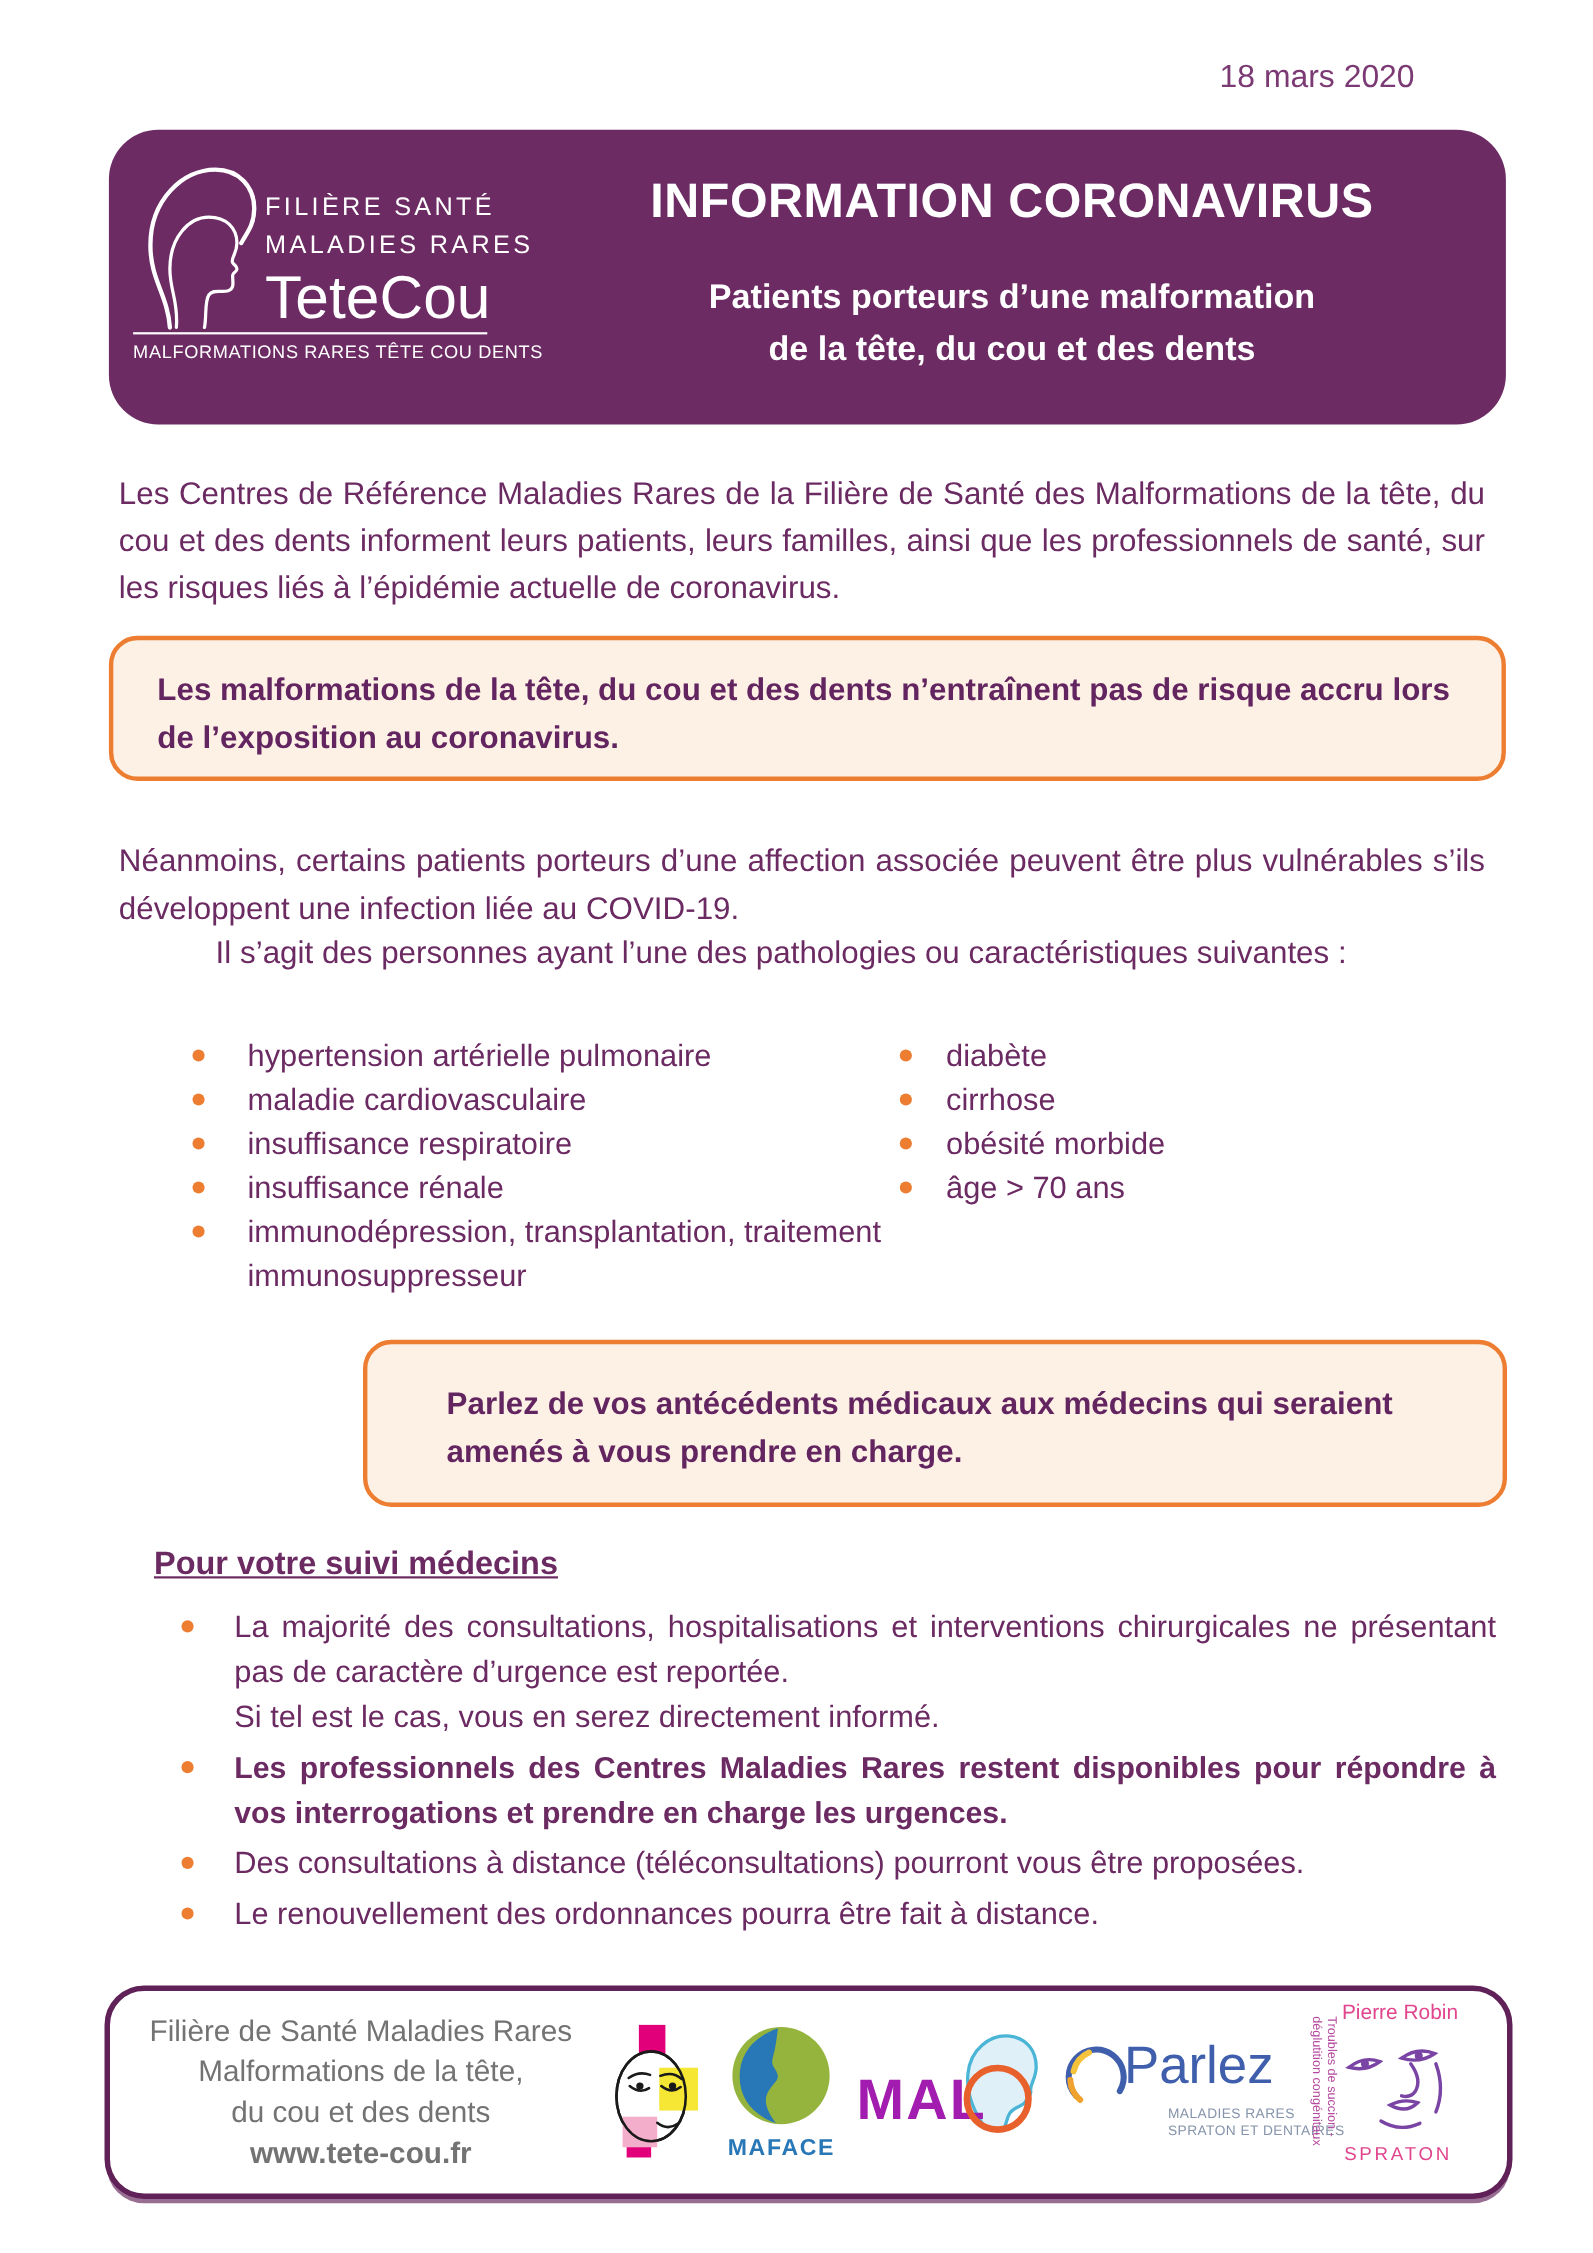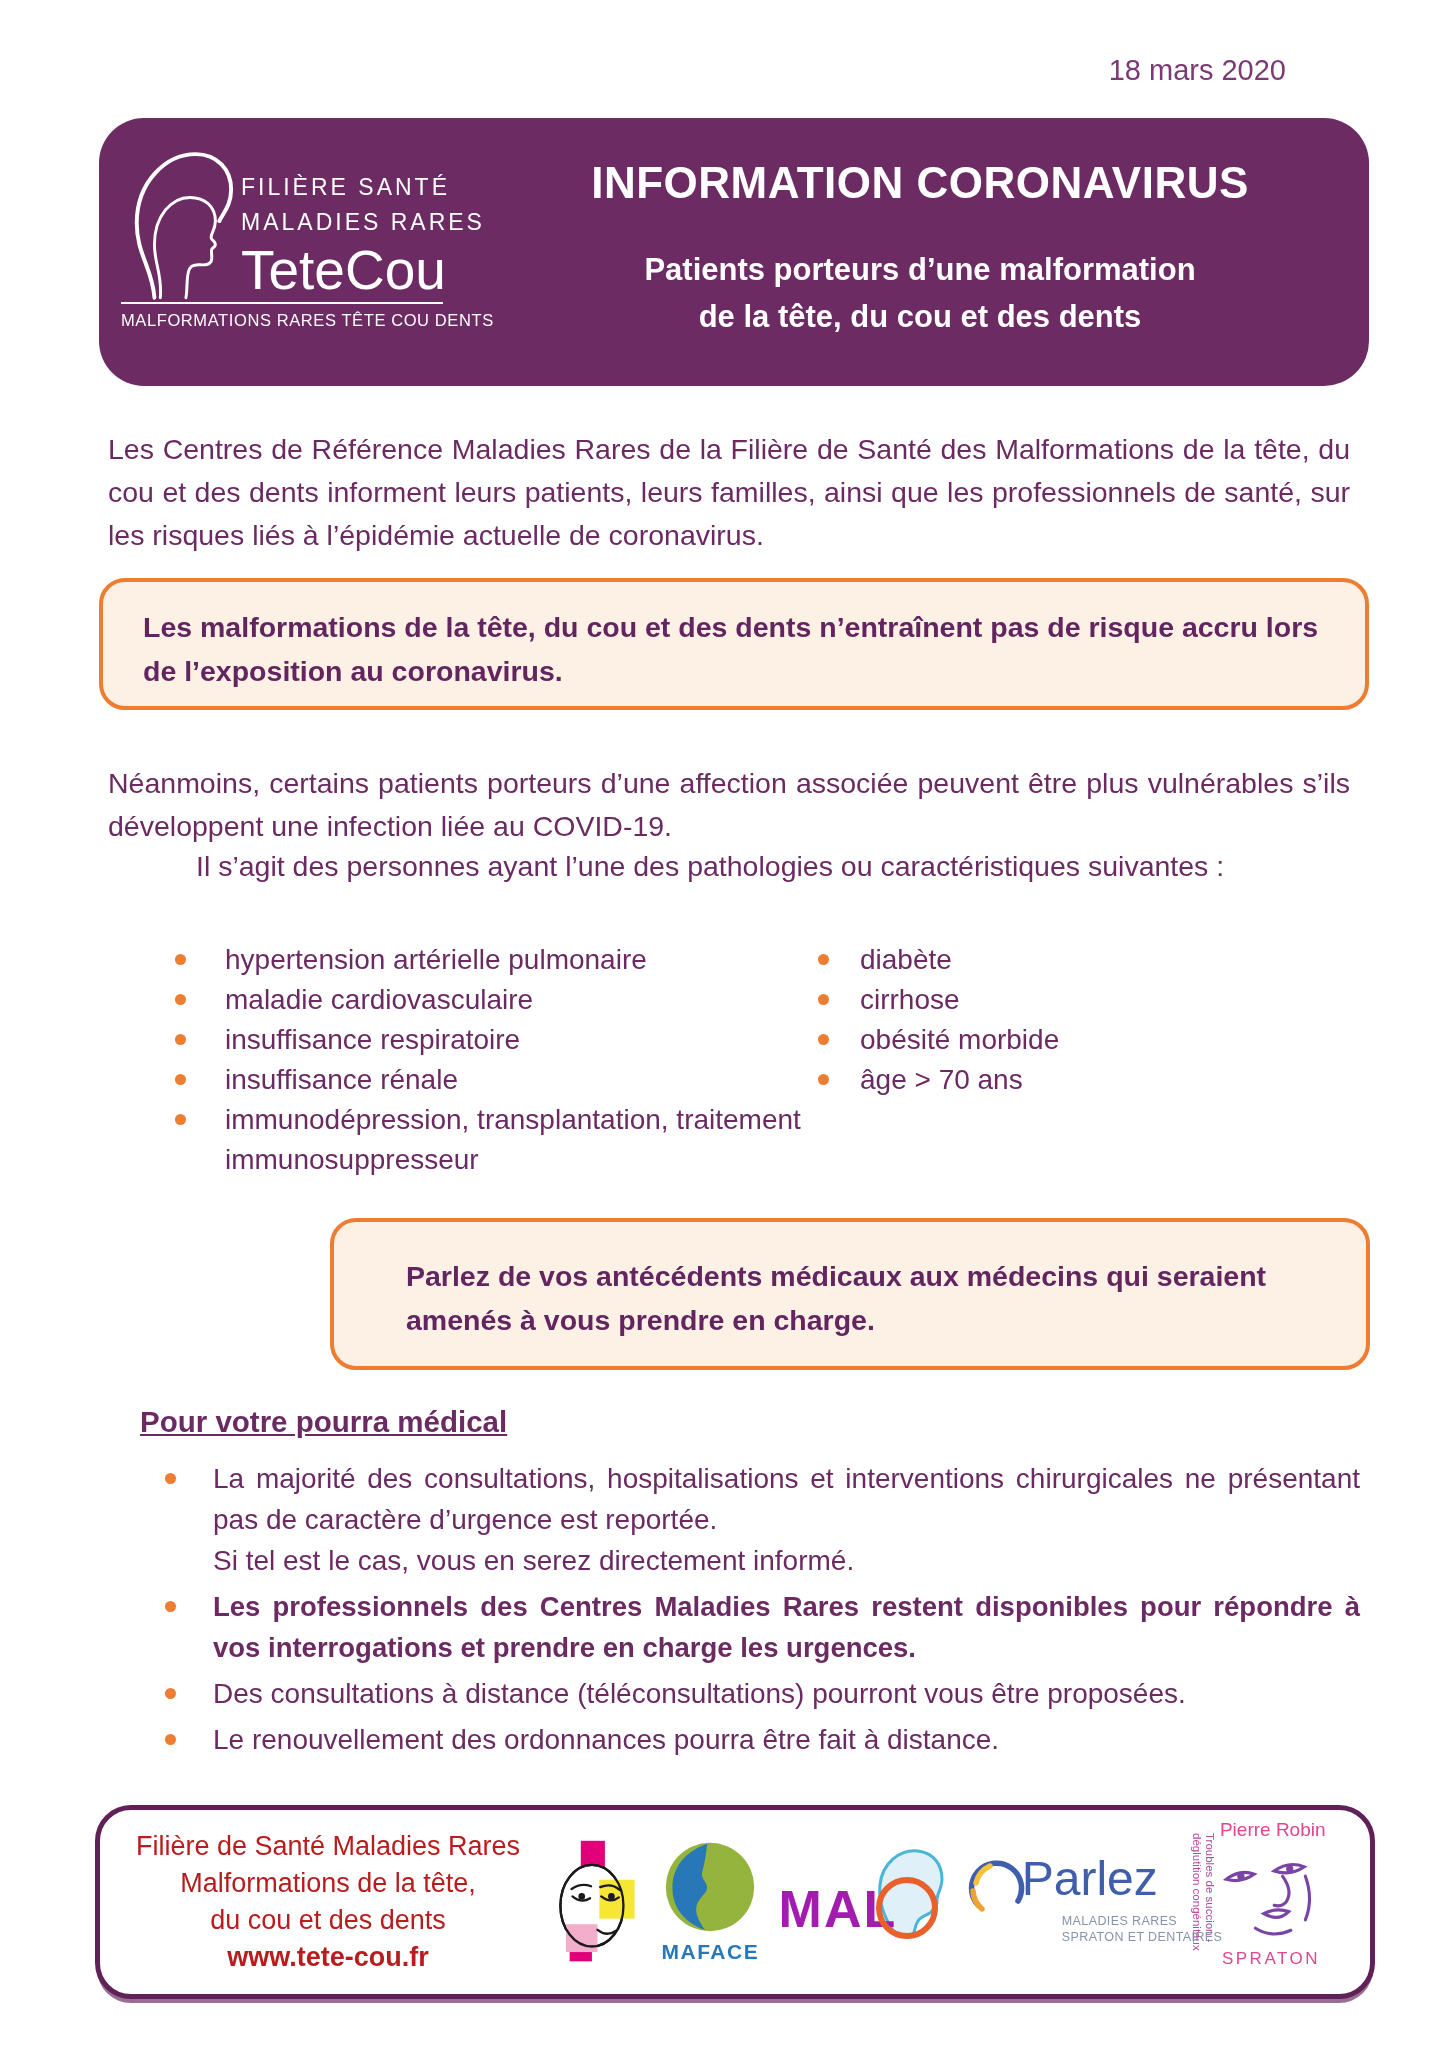--- a/index.html
+++ b/index.html
@@ -50,21 +50,21 @@
   .follow{position:absolute;top:1458px;left:165px;width:1195px;}
   .follow li{padding-left:48px;line-height:41px;margin-bottom:5px;text-align:justify;}
   .follow .dot{top:15px;}
   .follow li.bold{font-weight:700;font-size:27.5px;}
 
   
   .footer-box{position:absolute;top:1805px;left:95px;width:1280px;height:194px;background:#fff;
               border:5px solid #5f2157;border-radius:36px;box-sizing:border-box;
               box-shadow:0 6px 0 -2px rgba(95,33,87,.65);
               display:flex;align-items:center;justify-content:space-between;padding:0 28px;}
-  .footer-text{width:400px;text-align:center;font-size:27px;line-height:37px;color:#b91c1c;}
+  .footer-text{width:400px;text-align:center;font-size:27px;line-height:37px;color:#737373;}
   .footer-web{font-weight:700;}
   .logo{flex:none;}
 
   .logo-blocks{width:102px;height:132px;}
   .logo-maface{width:112px;text-align:center;}
   .maface-label{font-size:21px;font-weight:700;color:#2878b8;letter-spacing:1.5px;margin-top:2px;}
 
   .logo-malo{position:relative;width:175px;height:118px;}
   .malo-mal{position:absolute;left:0;top:36px;font-size:52px;font-weight:700;color:#a21caf;letter-spacing:2px;}
   .malo-head{position:absolute;right:6px;top:0;width:80px;height:100px;}
@@ -135,21 +135,21 @@
       <li><span class="dot"></span><span>cirrhose</span></li>
       <li><span class="dot"></span><span>obésité morbide</span></li>
       <li><span class="dot"></span><span>âge &gt; 70 ans</span></li>
     </ul>
   </div>
 
   <div class="callout callout-2">
     <p>Parlez de vos antécédents médicaux aux médecins qui seraient amenés à vous prendre en charge.</p>
   </div>
 
-  <h2 class="section-heading">Pour votre pourra médical</h2>
+  <h2 class="section-heading">Pour votre suivi médecins</h2>
 
   <ul class="blist follow">
     <li>
         <span class="dot"></span>
       <div>La majorité des consultations, hospitalisations et interventions chirurgicales ne présentant pas de caractère d’urgence est reportée.</div>
       <div>Si tel est le cas, vous en serez directement informé.</div>
     </li>
     <li class="bold">
         <span class="dot"></span>
       <div>Les professionnels des Centres Maladies Rares restent disponibles pour répondre à vos interrogations et prendre en charge les urgences.</div>

